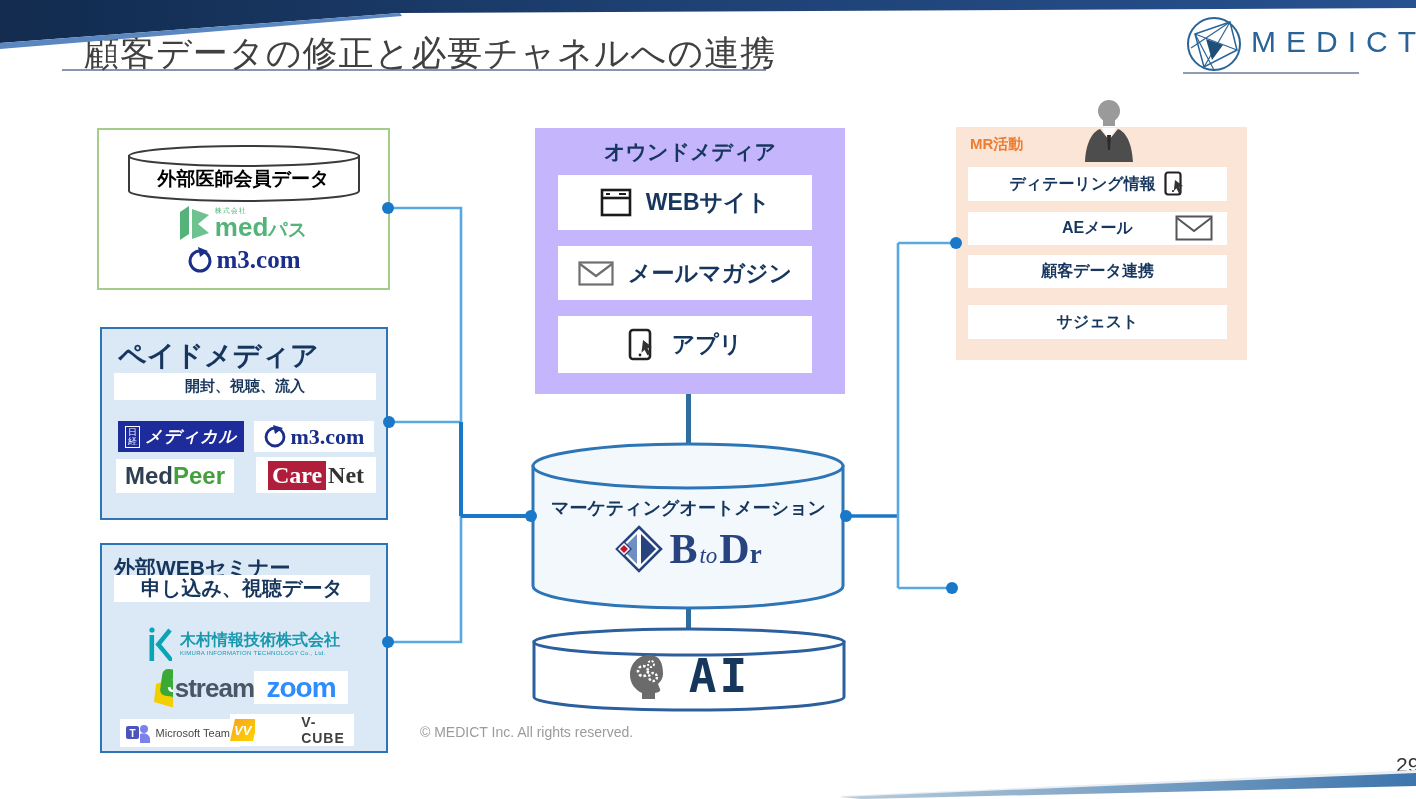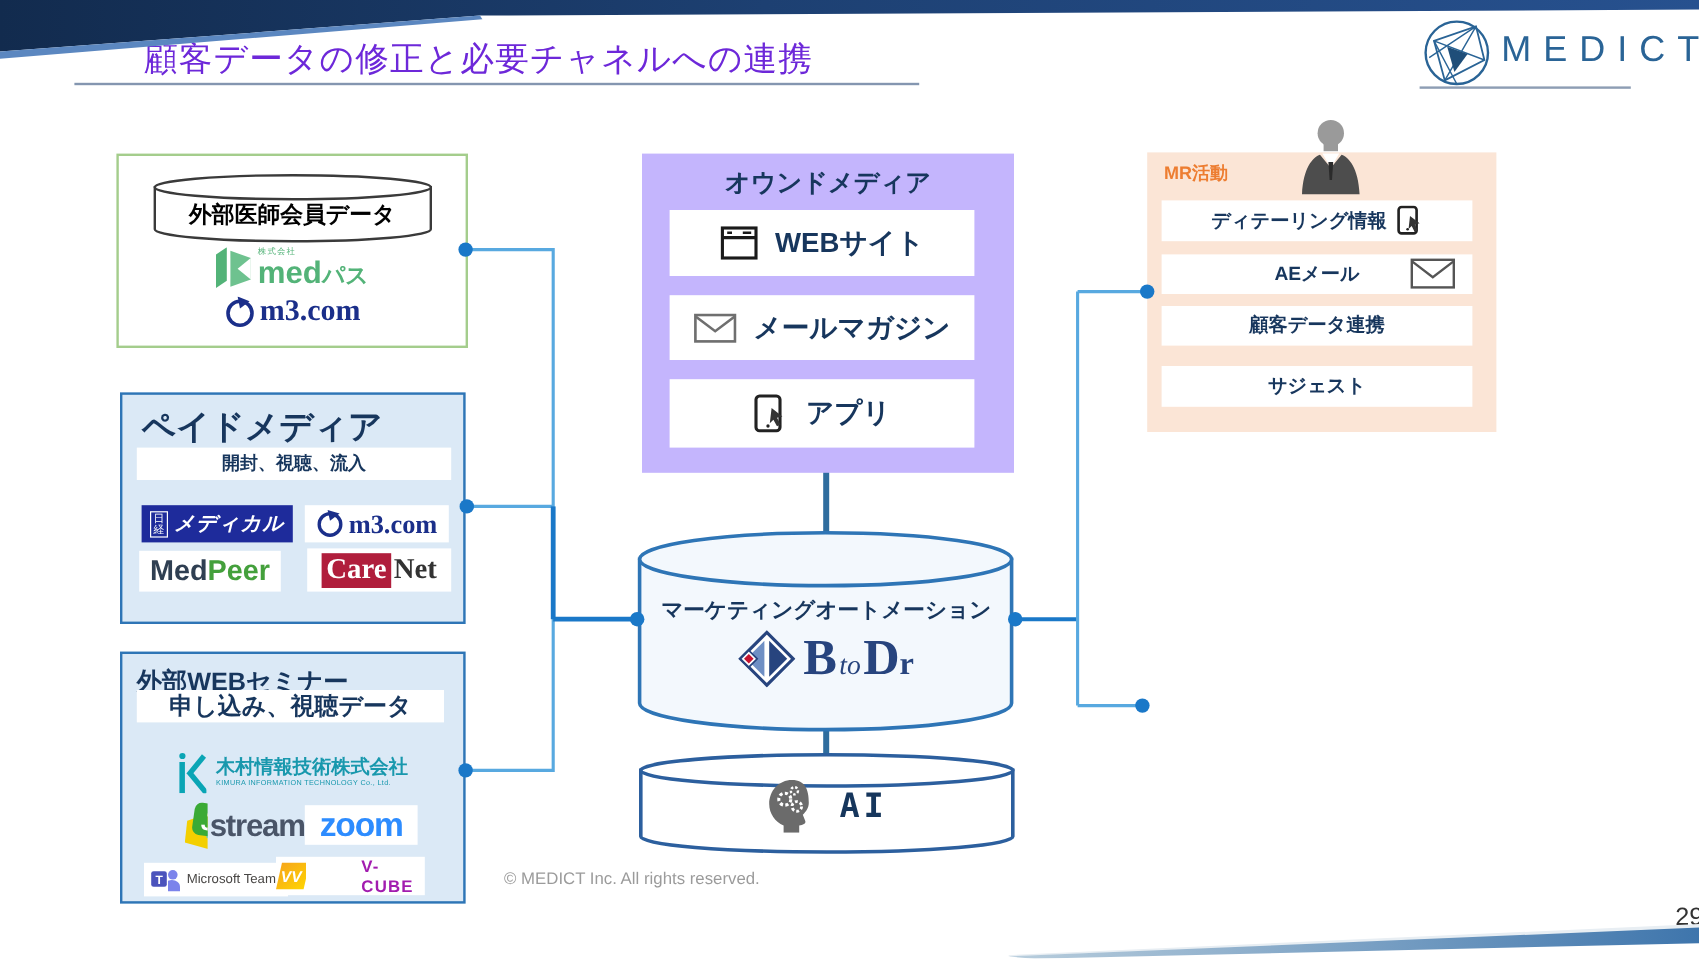--- a/index.html
+++ b/index.html
@@ -3,21 +3,21 @@
 <meta charset="utf-8">
 <style>
   html,body{margin:0;padding:0;background:#fff;}
   .slide{position:relative;width:1416px;height:799px;overflow:hidden;background:#fff;
          font-family:"Liberation Sans",sans-serif;}
   .abs{position:absolute;}
   svg{display:block;}
 
   
   .top-band{position:absolute;left:0;top:0;z-index:6;pointer-events:none;}
-  .slide-title{position:absolute;left:84px;top:30px;font-size:28px;color:#6d28d9;letter-spacing:1px;z-index:2;margin-left:36px;}
+  .slide-title{position:absolute;left:84px;top:30px;font-size:35px;color:#404040;letter-spacing:1px;z-index:2;}
   .title-underline{position:absolute;left:62px;top:69px;width:704px;height:2px;background:#8496b0;}
   .brand{position:absolute;left:1185px;top:15px;width:231px;height:60px;z-index:2;}
   .brand-text{position:absolute;left:66px;top:10px;font-size:30px;color:#2a6496;letter-spacing:10px;}
   .brand-underline{position:absolute;left:-2px;top:57px;width:176px;height:1.5px;background:#8d9db4;}
 
   
   .panel{position:absolute;box-sizing:border-box;z-index:2;}
   .blue-panel{background:#dbe9f6;border:2px solid #2e75b6;}
   .green-panel{background:#ffffff;border:2px solid #a4cd8c;}
   .panel-title{font-weight:bold;color:#17365d;}
@@ -47,37 +47,37 @@
   .cn-net{color:#333;}
 
   
   .kimura-row{position:absolute;left:0;right:0;top:82px;display:flex;align-items:center;justify-content:center;gap:8px;}
   .kimura-text{line-height:1.15;color:#1898ad;}
   .kimura-name{font-size:16px;font-weight:bold;display:block;}
   .kimura-sub{font-size:6px;letter-spacing:.3px;display:block;}
   .jstream-rest{font-size:26px;font-weight:bold;color:#4a5568;letter-spacing:-1px;}
   .zoom-word{font-size:28px;font-weight:bold;color:#2d8cff;letter-spacing:-1px;}
   .teams-word{font-size:11px;color:#484644;}
-  .vcube-word{font-size:14px;font-weight:bold;color:#a21caf;letter-spacing:1px;margin-left:40px;}
+  .vcube-word{font-size:14px;font-weight:bold;color:#404040;letter-spacing:1px;margin-left:40px;}
 
   
   .owned{background:#c4b5fd;}
   .owned-title{position:absolute;left:0;right:0;top:10px;text-align:center;font-size:21px;}
   .owned-item{position:absolute;left:23px;width:254px;background:#fff;display:flex;align-items:center;
               justify-content:center;gap:14px;font-size:23px;font-weight:bold;color:#17365d;}
 
   
   .ma-label{position:absolute;left:0;right:0;top:55px;text-align:center;font-size:18px;font-weight:bold;color:#17365d;}
   .btodr-row{position:absolute;left:0;right:0;top:84px;display:flex;align-items:center;justify-content:center;gap:6px;}
   .btodr-text{font-family:"Liberation Serif",serif;color:#27447e;display:flex;align-items:baseline;}
   .bt-cap{font-size:42px;font-weight:bold;line-height:1;}
   .bt-to{font-size:23px;font-style:italic;margin:0 2px;}
   .bt-r{font-size:27px;font-weight:bold;}
   .ai-row{position:absolute;left:0;right:0;top:22px;display:flex;align-items:center;justify-content:center;gap:18px;}
-  .ai-word{font-family:"DejaVu Sans Mono",monospace;font-size:28px;font-weight:bold;color:#16365c;letter-spacing:3px;}
+  .ai-word{font-family:"DejaVu Sans Mono",monospace;font-size:46px;font-weight:bold;color:#16365c;letter-spacing:3px;}
   .stub{position:absolute;width:5px;background:#2f6d9e;z-index:1;}
 
   
   .mr-box{background:#fbe5d6;}
   .mr-title{position:absolute;left:14px;top:8px;font-size:15px;font-weight:bold;color:#ed7d31;}
   .mr-strip{position:absolute;left:12px;width:259px;background:#fff;display:flex;align-items:center;
             justify-content:center;gap:8px;font-size:16px;font-weight:bold;color:#17365d;}
   .mr-env{position:absolute;right:14px;top:3px;}
 
   

